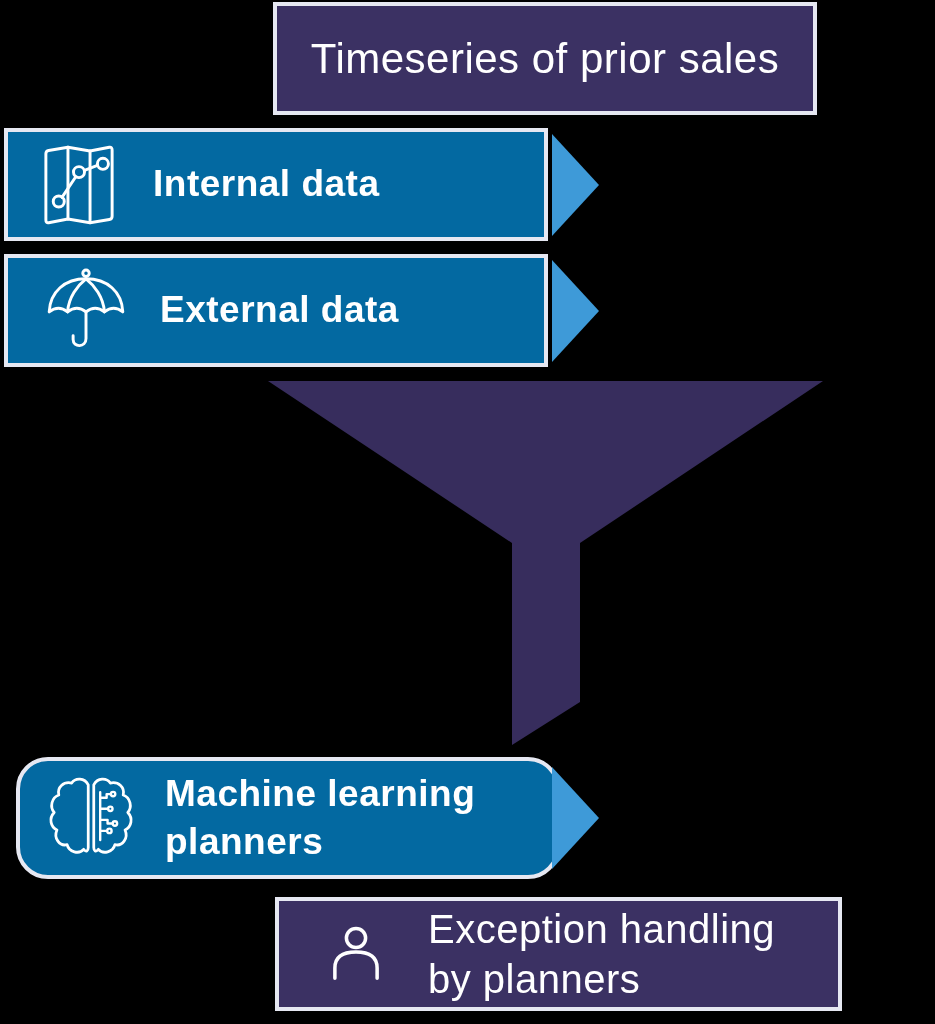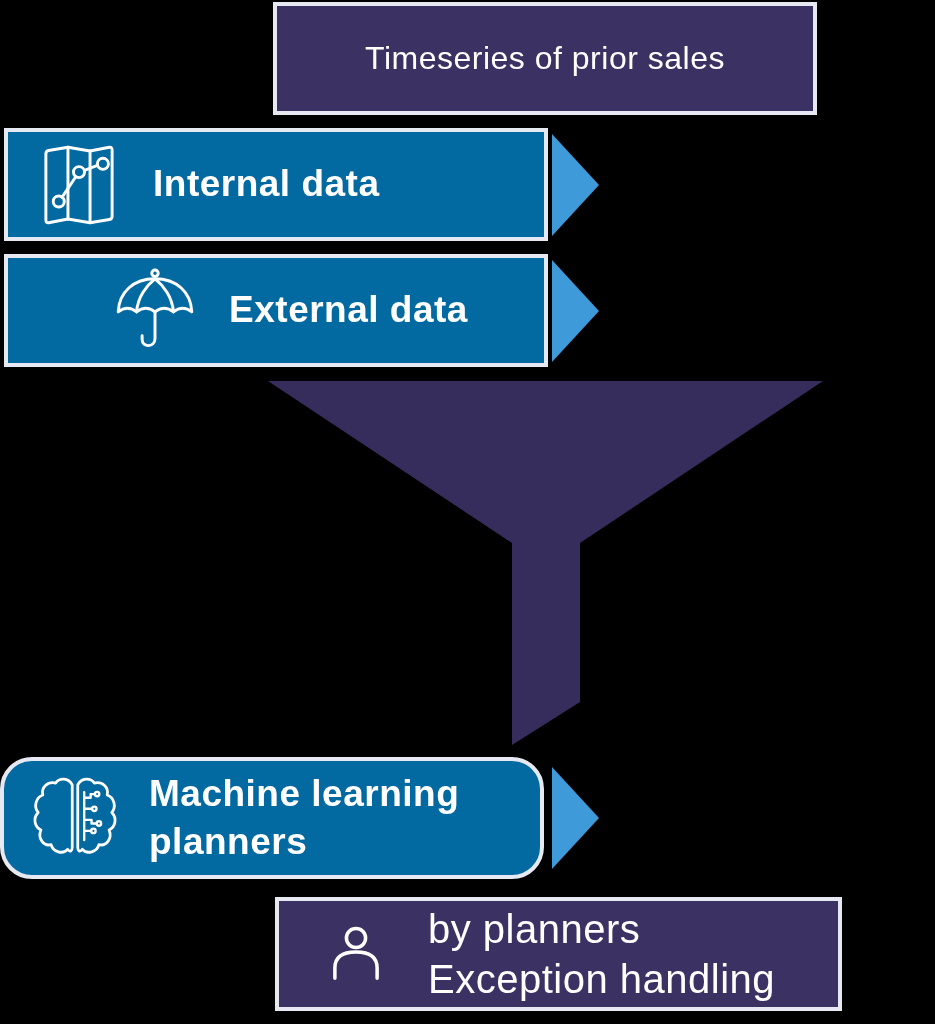--- a/index.html
+++ b/index.html
@@ -9,21 +9,21 @@
   }
   .box{
     position:absolute;box-sizing:border-box;
     border:4px solid #E6E8F2;
     display:flex;align-items:center;
   }
   .blue-box{background:#0369a1;}
   .purple-box{background:#3B3163;}
   .label-bold{font-weight:700;font-size:37px;letter-spacing:0.5px;line-height:1.3;}
   .label-light{font-weight:400;font-size:40px;letter-spacing:0.5px;line-height:1.25;}
-  .title-light{font-weight:400;font-size:32px;letter-spacing:0.5px;}
+  .title-light{font-weight:400;font-size:42px;letter-spacing:0.5px;}
   .arrow{
     position:absolute;width:47px;height:102px;background:#3E9AD8;
     clip-path:polygon(0 0,100% 50%,0 100%);
   }
   .icon svg{display:block;}
   .icon{flex:0 0 auto;}
   .center{justify-content:center;}
   .funnel-svg{position:absolute;left:268px;top:381px;}
   .funnel-poly{fill:#372D5D;}
   .stroke-ic{fill:none;stroke:#fff;stroke-linecap:round;stroke-linejoin:round;}
@@ -45,38 +45,38 @@
         <circle class="stroke-ic" stroke-width="3.2" cx="28" cy="68" r="6"></circle>
         <circle class="stroke-ic" stroke-width="3.2" cx="50" cy="36" r="6"></circle>
         <circle class="stroke-ic" stroke-width="3.2" cx="76" cy="27" r="6"></circle>
         <path class="stroke-ic" stroke-width="3.2" d="M31.5 63.5 L46.5 41 M56 34.2 L70 28.8"></path>
       </svg>
     </span>
     <span class="label-bold" style="margin-left:28px;">Internal data</span>
   </div>
   <div class="arrow" style="left:552px;top:134px;"></div>
 
-  <div class="box blue-box" style="left:4px;top:254px;width:544px;height:113px;padding-left:25px;justify-content:center;">
+  <div class="box blue-box" style="left:4px;top:254px;width:544px;height:113px;padding-left:32px;">
     <span class="icon">
       <svg width="92" height="92" viewBox="0 0 100 100">
         <circle class="stroke-ic" stroke-width="3.2" cx="50" cy="9" r="3.5"></circle>
         <path class="stroke-ic" stroke-width="3.2" d="M10 51 C11 29 27 15 50 15 C73 15 89 29 90 51 Q80 43 70 51 Q60 43 50 51 Q40 43 30 51 Q20 43 10 51 Z"></path>
         <path class="stroke-ic" stroke-width="3.2" d="M50 15 C41 22 31 35 30 51 M50 15 C59 22 69 35 70 51"></path>
         <path class="stroke-ic" stroke-width="3.2" d="M50 51 L50 80 C50 90 36 90 36 81 L36 77"></path>
       </svg>
     </span>
     <span class="label-bold" style="margin-left:28px;">External data</span>
   </div>
   <div class="arrow" style="left:552px;top:260px;"></div>
 
   <svg class="funnel-svg" width="555" height="364" viewBox="0 0 555 364">
     <polygon class="funnel-poly" points="0,0 555,0 312,162 312,321 244,364 244,162"></polygon>
   </svg>
 
-  <div class="box blue-box" style="left:0;top:757px;width:544px;height:122px;padding-left:25px;border-radius:32px;">
+  <div class="box blue-box" style="left:16px;top:757px;width:544px;height:122px;padding-left:25px;border-radius:32px;">
     <span class="icon">
       <svg width="92" height="92" viewBox="0 0 100 100">
         <path class="stroke-ic" stroke-width="3" d="M47 14 C43 6 33 6 29 12 C20 10 13 17 15 25 C7 28 5 38 10 44 C4 50 6 60 13 63 C9 72 16 81 24 79 C26 87 37 90 42 84 C45 88 47 85 47 82 Z"></path>
         <path class="stroke-ic" stroke-width="3" d="M53 14 C57 6 67 6 71 12 C80 10 87 17 85 25 C93 28 95 38 90 44 C96 50 94 60 87 63 C91 72 84 81 76 79 C74 87 63 90 58 84 C55 88 53 85 53 82 Z"></path>
         <path class="stroke-ic" stroke-width="2.6" d="M60 22 L60 74 M60 28 L67 28 L67 24 L71 24 M60 40 L68 40 M60 52 L68 52 L68 56 L73 56 M60 64 L67 64"></path>
         <circle class="stroke-ic" stroke-width="2.6" cx="74" cy="24" r="2.4"></circle>
         <circle class="stroke-ic" stroke-width="2.6" cx="71" cy="40" r="2.4"></circle>
         <circle class="stroke-ic" stroke-width="2.6" cx="76" cy="56" r="2.4"></circle>
         <circle class="stroke-ic" stroke-width="2.6" cx="70" cy="64" r="2.4"></circle>
       </svg>
@@ -89,18 +89,18 @@
   <div class="arrow" style="left:552px;top:767px;"></div>
 
   <div class="box purple-box" style="left:275px;top:897px;width:567px;height:114px;padding-left:45px;">
     <span class="icon">
       <svg width="64" height="76" viewBox="0 0 100 100">
         <circle class="stroke-ic" stroke-width="5.5" cx="50" cy="25" r="15"></circle>
         <path class="stroke-ic" stroke-width="5.5" d="M17 88 L17 72 C17 53 32 47 50 47 C68 47 83 53 83 72 L83 88"></path>
       </svg>
     </span>
     <span class="label-light" style="margin-left:40px;">
+      <span style="display:block;">Exception handling</span>
       <span style="display:block;">by planners</span>
-      <span style="display:block;">Exception handling</span>
     </span>
   </div>
 
 </div>
 
 </body></html>

